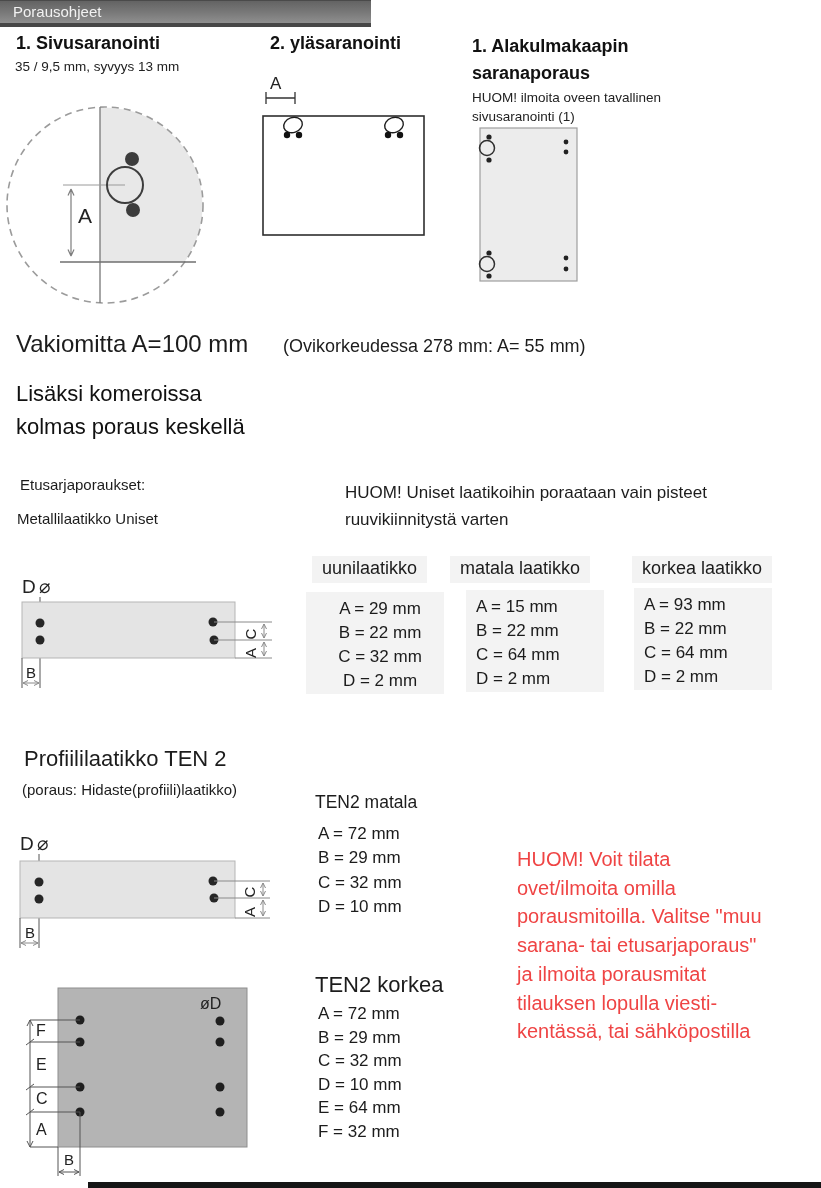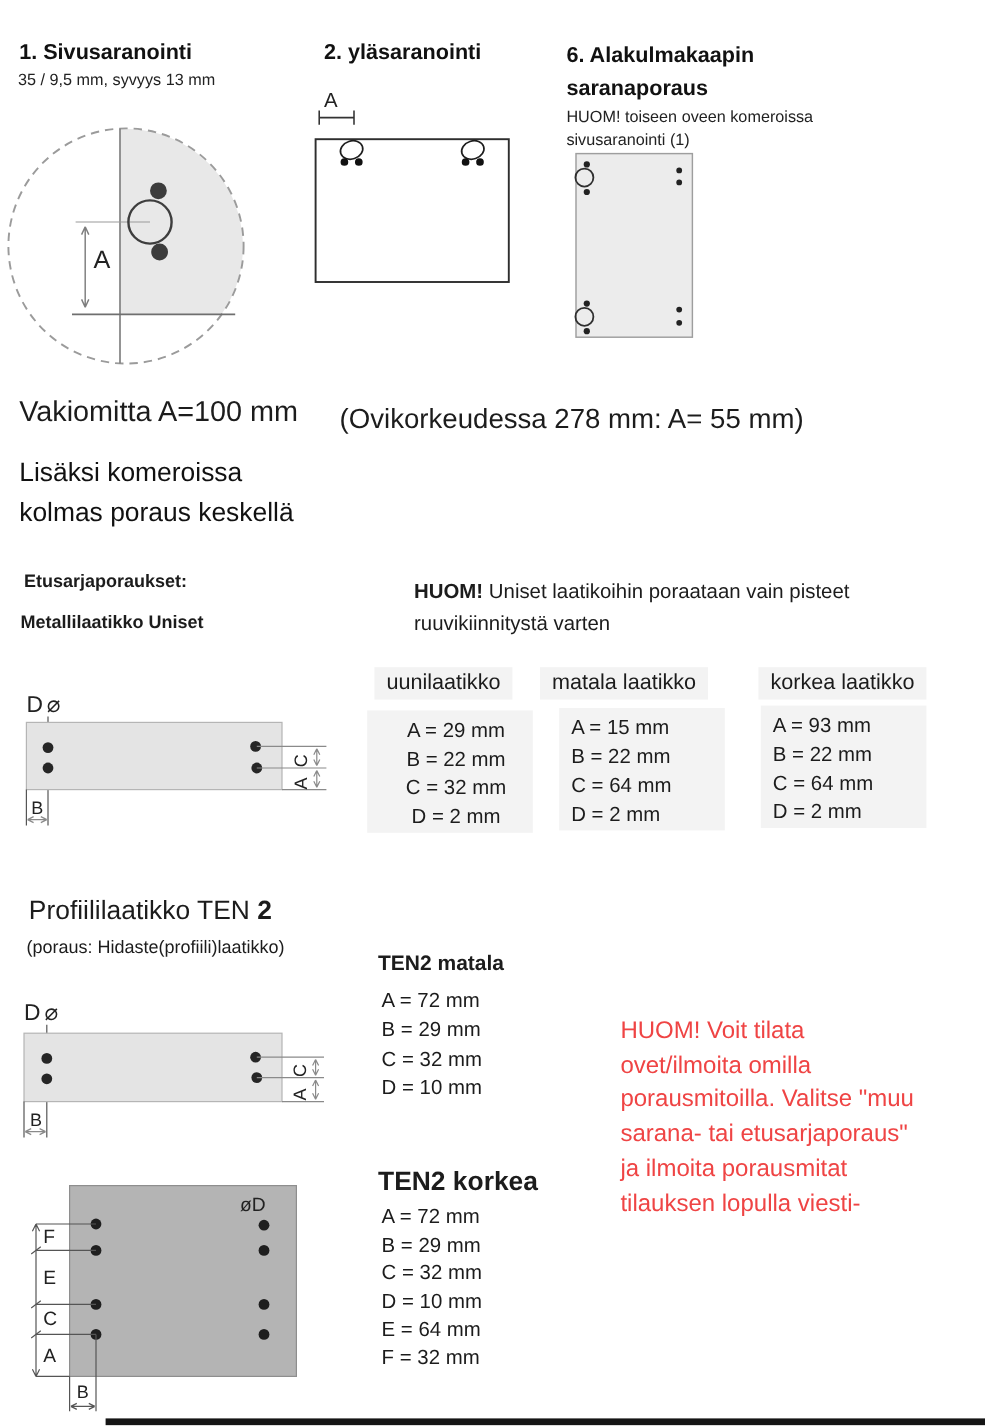--- a/index.html
+++ b/index.html
@@ -1,38 +1,41 @@
 <!DOCTYPE html>
 <html><head>
 <meta charset="utf-8">
 <style>
   html,body{margin:0;padding:0;background:#fff;}
   .page{position:relative;width:821px;height:1188px;background:#ffffff;overflow:hidden;
         font-family:"Liberation Sans","DejaVu Sans",sans-serif;color:#1c1c1c;}
   .abs{position:absolute;}
-  .bold{font-weight:bold;}
+  .bold{font-weight:normal;}
   .titlebar{left:0;top:0;width:371px;height:22px;
     background:linear-gradient(180deg,#636363 0%,#7a7a7a 55%,#8f8f8f 100%);
     border-top:1px solid #4a4a4a;border-bottom:4px solid #474747;}
   .titlebar .t{color:#f2f2f2;font-size:15px;line-height:22px;padding-left:13px;}
   .sec-title{font-size:18px;font-weight:bold;color:#111;}
   .small-note{font-size:13.5px;color:#222;}
   .big-line{font-size:22px;color:#111;white-space:nowrap;}
   .hdr{font-size:18px;background:#f3f3f3;padding:2px 10px 4px;white-space:nowrap;}
   .valbox{width:138px;height:102px;background:#f3f3f3;box-sizing:border-box;
           padding:5px 0 0 10px;font-size:17px;line-height:24px;}
   .ten2rows{font-size:17px;line-height:24.3px;}
   .redline{font-size:20px;line-height:28.7px;color:#ef4444;white-space:nowrap;}
   svg text{fill:#222;}
 </style>
 </head>
 <body>
 
 <div class="page">
 
+  <div class="abs titlebar">
+    <div class="t">Porausohjeet</div>
+  </div>
 
   <div class="abs sec-title" style="left:16px;top:33px;">1. Sivusaranointi</div>
   <div class="abs small-note" style="left:15px;top:59px;">35 / 9,5 mm, syvyys 13 mm</div>
 
   <svg class="abs" style="left:0;top:95px;" width="230" height="220">
     <path d="M100,12.5 A98,98 0 0 1 184.5,167 L100,167 Z" fill="#e8e8e8"></path>
     <circle cx="105" cy="110" r="98" fill="none" stroke="#9b9b9b" stroke-width="1.6" stroke-dasharray="7 5"></circle>
     <line x1="100" y1="12" x2="100" y2="208" stroke="#808080" stroke-width="1.4"></line>
     <line x1="60" y1="167" x2="196" y2="167" stroke="#6f6f6f" stroke-width="1.3"></line>
     <line x1="63" y1="90" x2="125" y2="90" stroke="#9a9a9a" stroke-width="1"></line>
@@ -51,44 +54,44 @@
     <rect x="8" y="44" width="161" height="119" fill="#ffffff" stroke="#2e2e2e" stroke-width="1.6"></rect>
     <ellipse cx="38" cy="53" rx="9.5" ry="7.5" fill="#fff" stroke="#1e1e1e" stroke-width="1.4" transform="rotate(-18 38 53)"></ellipse>
     <circle cx="32" cy="63" r="3.2" fill="#111"></circle>
     <circle cx="44" cy="63" r="3.2" fill="#111"></circle>
     <ellipse cx="139" cy="53" rx="9.5" ry="7.5" fill="#fff" stroke="#1e1e1e" stroke-width="1.4" transform="rotate(-18 139 53)"></ellipse>
     <circle cx="133" cy="63" r="3.2" fill="#111"></circle>
     <circle cx="145" cy="63" r="3.2" fill="#111"></circle>
   </svg>
 
   <div class="abs sec-title" style="left:472px;top:33px;line-height:27px;">
-    <div>6. Alakulmakaapin</div>
+    <div>1. Alakulmakaapin</div>
     <div>saranaporaus</div>
   </div>
   <div class="abs small-note" style="left:472px;top:88px;line-height:19px;">
-    <div>HUOM! toiseen oveen komeroissa</div>
+    <div>HUOM! ilmoita oveen tavallinen</div>
     <div>sivusaranointi (1)</div>
   </div>
 
   <svg class="abs" style="left:470px;top:115px;" width="150" height="180">
     <rect x="10" y="13" width="97" height="153" fill="#ececec" stroke="#9e9e9e" stroke-width="1.2"></rect>
     <circle cx="17" cy="33" r="7.5" fill="none" stroke="#2f2f2f" stroke-width="1.5"></circle>
     <circle cx="19" cy="22" r="2.6" fill="#222"></circle>
     <circle cx="19" cy="45" r="2.6" fill="#222"></circle>
     <circle cx="17" cy="149" r="7.5" fill="none" stroke="#2f2f2f" stroke-width="1.5"></circle>
     <circle cx="19" cy="138" r="2.6" fill="#222"></circle>
     <circle cx="19" cy="161" r="2.6" fill="#222"></circle>
     <circle cx="96" cy="27" r="2.4" fill="#222"></circle>
     <circle cx="96" cy="37" r="2.4" fill="#222"></circle>
     <circle cx="96" cy="143" r="2.4" fill="#222"></circle>
     <circle cx="96" cy="154" r="2.4" fill="#222"></circle>
   </svg>
 
   <span class="abs" style="left:16px;top:330px;font-size:24px;white-space:nowrap;">Vakiomitta A=100 mm</span>
-  <span class="abs" style="left:283px;top:336px;font-size:23px;white-space:nowrap;">(Ovikorkeudessa 278 mm: A= 55 mm)</span>
+  <span class="abs" style="left:283px;top:336px;font-size:18px;white-space:nowrap;">(Ovikorkeudessa 278 mm: A= 55 mm)</span>
   <div class="abs big-line" style="left:16px;top:381px;">Lisäksi komeroissa</div>
   <div class="abs big-line" style="left:16px;top:414px;">kolmas poraus keskellä</div>
 
   <div class="abs bold" style="left:20px;top:476px;font-size:15px;">Etusarjaporaukset:</div>
   <div class="abs bold" style="left:17px;top:510px;font-size:15px;">Metallilaatikko Uniset</div>
 
   <div class="abs" style="left:345px;top:479px;width:440px;font-size:17px;line-height:27px;">
     <span class="bold">HUOM!</span>
     <span>Uniset laatikoihin poraataan vain pisteet ruuvikiinnitystä varten</span>
   </div>
@@ -202,17 +205,18 @@
     <path d="M49,220 L69,220 M49,220 l5,-2.5 M49,220 l5,2.5 M69,220 l-5,-2.5 M69,220 l-5,2.5" stroke="#555" stroke-width="1" fill="none"></path>
   </svg>
 
   <div class="abs" style="left:517px;top:845px;">
     <div class="redline">HUOM! Voit tilata</div>
     <div class="redline">ovet/ilmoita omilla</div>
     <div class="redline">porausmitoilla. Valitse "muu</div>
     <div class="redline">sarana- tai etusarjaporaus"</div>
     <div class="redline">ja ilmoita porausmitat</div>
     <div class="redline">tilauksen lopulla viesti-</div>
+    <div class="redline">kentässä, tai sähköpostilla</div>
   </div>
 
   <div class="abs" style="left:88px;top:1182px;width:733px;height:6px;background:#151515;"></div>
 
 </div>
 
 </body></html>

